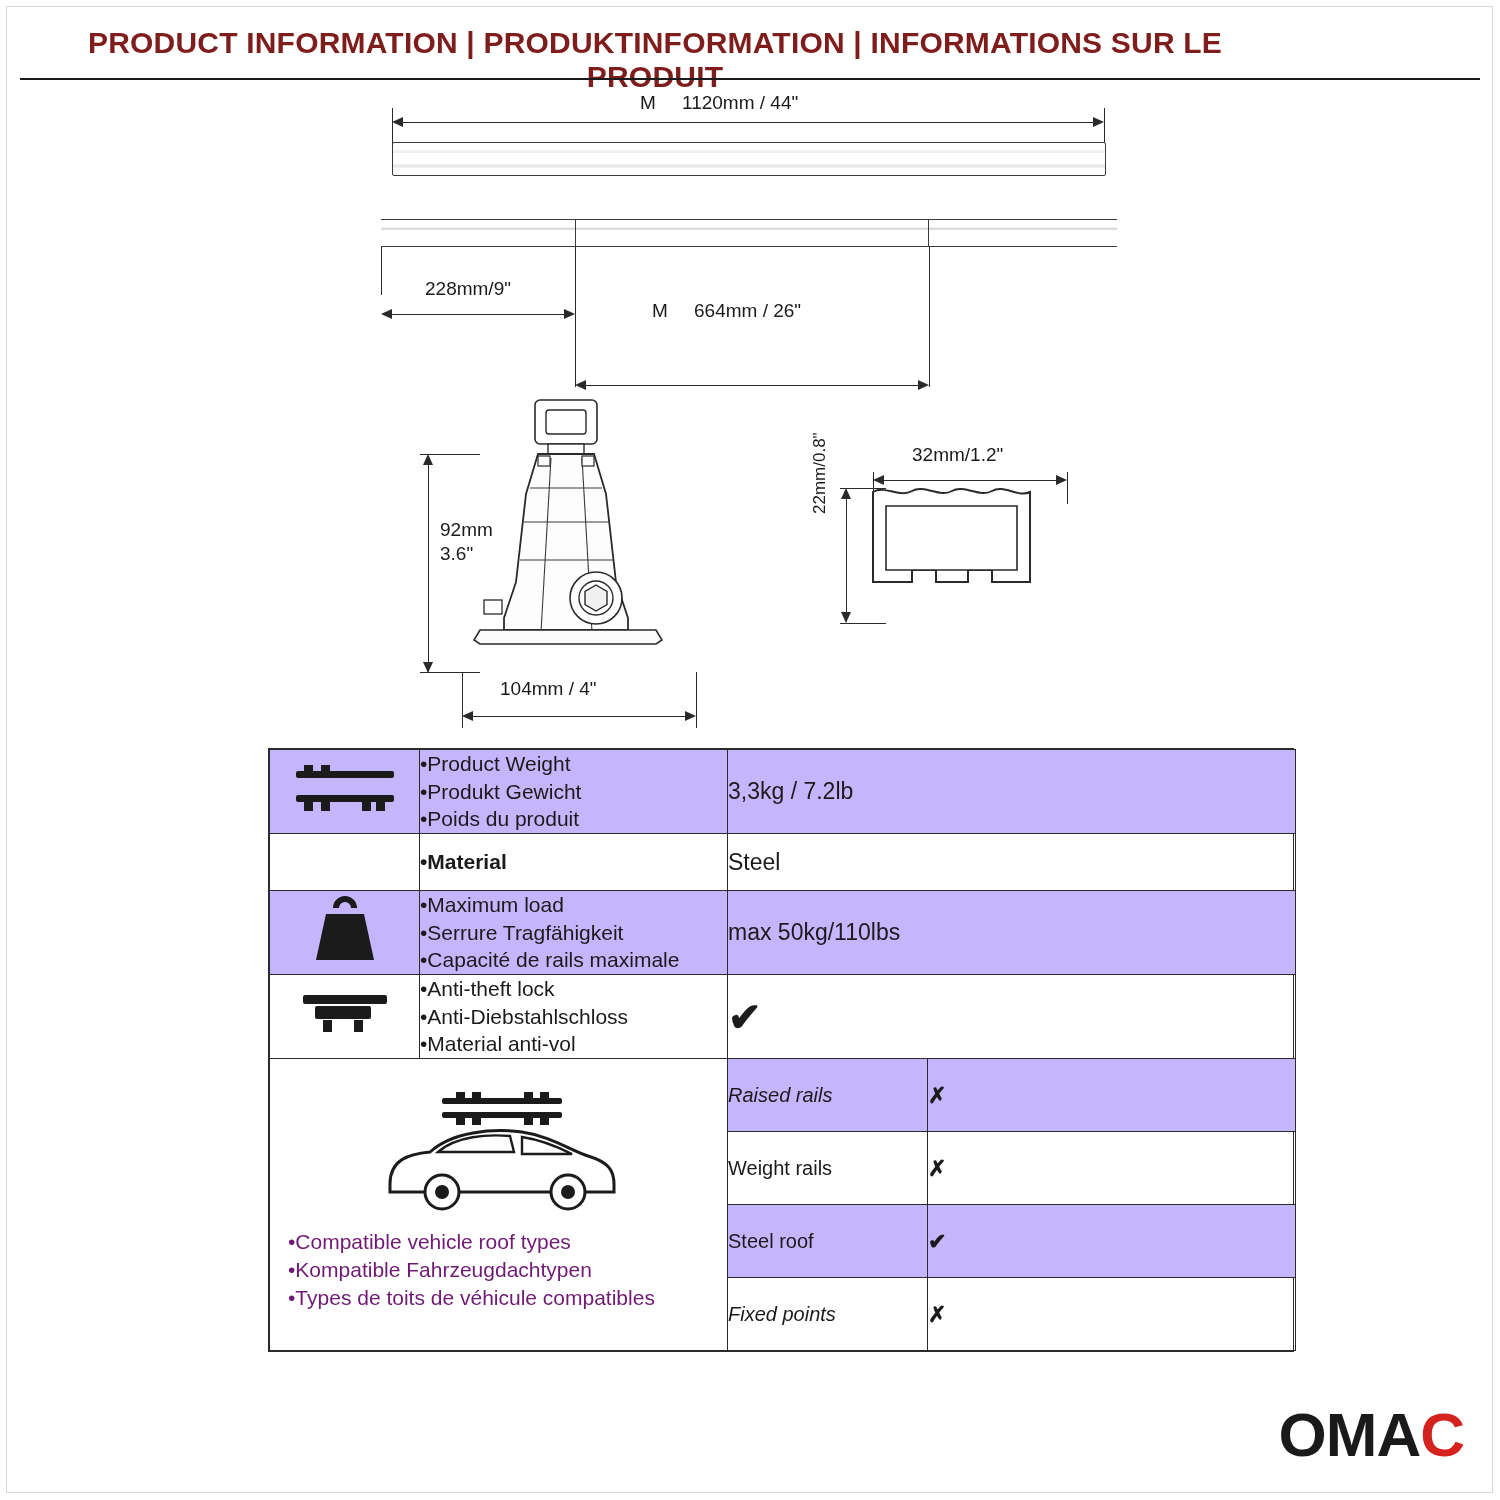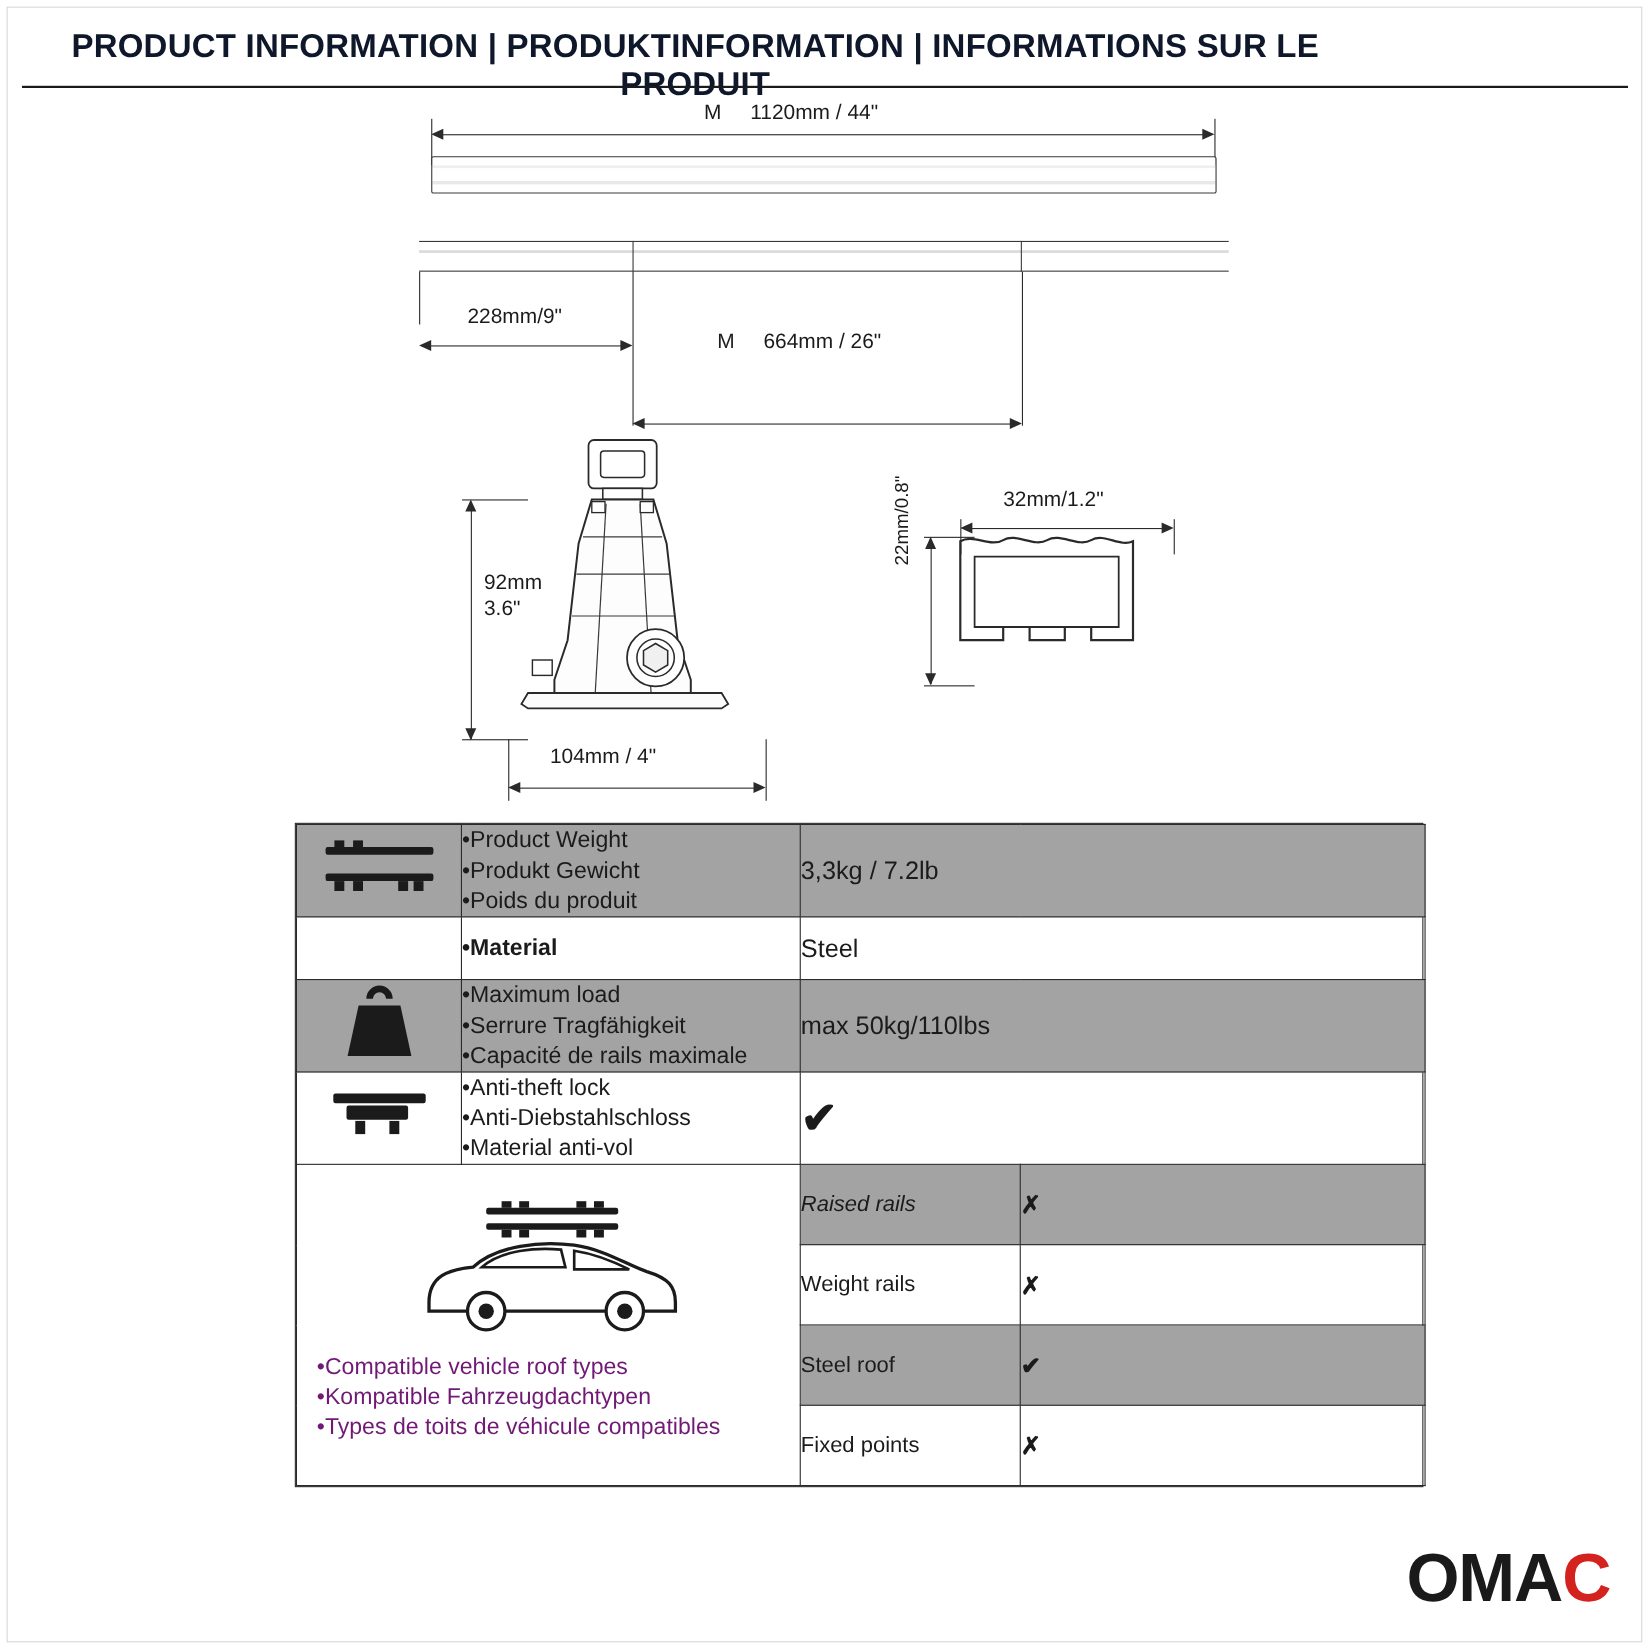--- a/index.html
+++ b/index.html
@@ -23,21 +23,22 @@
     box-sizing: border-box;
   }
   .title {
     position: absolute;
     left: 0; top: 26px;
     width: 1264px;
     text-align: center;
     font-size: 30px;
     font-weight: bold;
     letter-spacing: 0.2px;
-    color: #0f172a;
+    color: #7f1d1d;
+    padding-left: 23px;
   }
   .title-rule {
     position: absolute;
     left: 20px; top: 78px;
     width: 1460px;
     height: 2px;
     background: #1a1a1a;
   }
 
   
@@ -136,21 +137,21 @@
     line-height: 1.32;
     padding: 10px 8px 10px 4px;
     color: #1b1b1b;
     white-space: nowrap;
   }
   .value-cell {
     font-size: 23px;
     padding-left: 22px;
     color: #1b1b1b;
   }
-  .shaded { background: #a3a3a3; }
+  .shaded { background: #c4b5fd; }
   .check { font-size: 40px; font-weight: bold; line-height: 1; }
   .check-sm { font-size: 22px; font-weight: bold; }
   .cross-sm { font-size: 22px; font-weight: bold; }
   .sub-label {
     font-size: 20px;
     padding-left: 18px;
     color: #1b1b1b;
   }
   .compat-label {
     font-size: 21px;
@@ -399,21 +400,21 @@
         <span class="cross-sm">✗</span>
       </td>
     </tr>
     <tr>
       <td class="sub-label shaded" style="height:72px;">Steel roof</td>
       <td class="value-cell shaded">
         <span class="check-sm">✔</span>
       </td>
     </tr>
     <tr>
-      <td class="sub-label" style="height:72px;">Fixed points</td>
+      <td class="sub-label" style="height:72px;font-style:italic;">Fixed points</td>
       <td class="value-cell">
         <span class="cross-sm">✗</span>
       </td>
     </tr>
 
   </tbody>
     </table>
 </div>
 
 <div class="logo">

